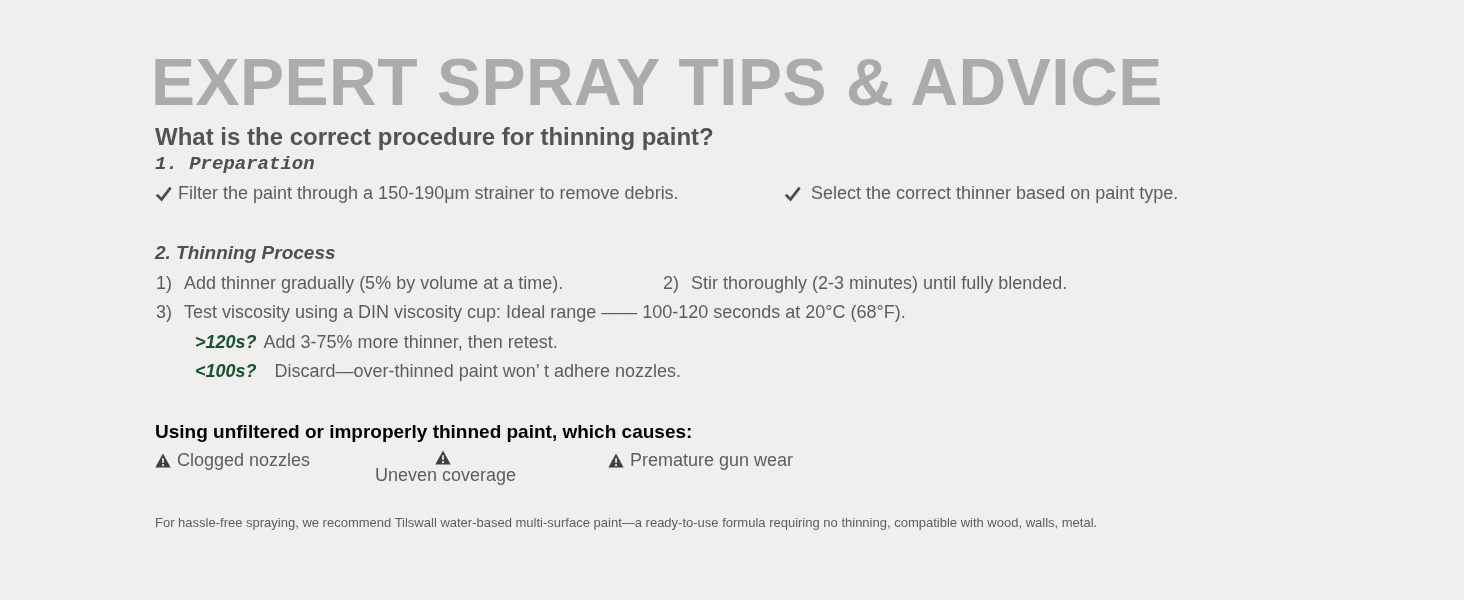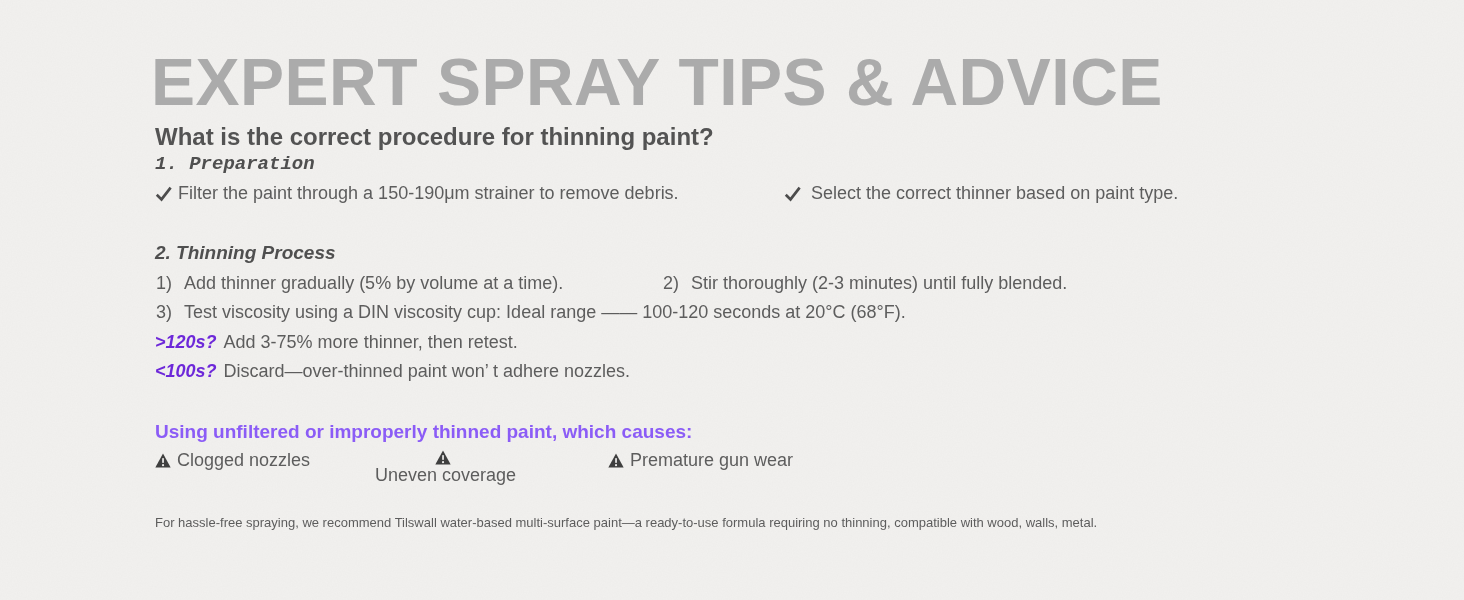--- a/index.html
+++ b/index.html
@@ -66,30 +66,31 @@
   .warn-icon {
     width: 16px; height: 15px;
     margin-right: 6px;
     flex: 0 0 auto;
     display: inline-block;
   }
   .num-label { margin-right: 12px; }
   .note-label {
     font-weight: 700;
     font-style: italic;
-    color: #6d28d9;
+    color: #14532d;
     margin-right: 7px;
     white-space: nowrap;
+    margin-left: 40px;
   }
   .note-line { display: flex; align-items: baseline; }
   .causes-heading {
     left: 155px; top: 421px;
     font-size: 19px;
     font-weight: 700;
-    color: #8b5cf6;
+    color: #000000;
     white-space: nowrap;
   }
   .footer-par {
     left: 155px; top: 507px;
     width: 1165px;
     font-size: 13px;
     line-height: 31px;
     color: #5d5d5d;
   }
 </style>
@@ -139,21 +140,21 @@
     </div>
     <div class="abs num-item body-txt" style="left:156px; top:302px;">
       <span class="num-label">3)</span>
       <span>Test viscosity using a DIN viscosity cup:  Ideal range —— 100-120 seconds at 20°C (68°F).</span>
     </div>
 
     <div class="abs note-line body-txt" style="left:155px; top:332px;">
       <span class="note-label">&gt;120s?</span>
       <span>Add 3-75% more thinner, then retest.</span>
     </div>
-    <div class="abs note-line body-txt" style="left:155px; top:361px;">
+    <div class="abs note-line body-txt" style="left:155px; top:361px;gap:11px;">
       <span class="note-label">&lt;100s?</span>
       <span>Discard—over-thinned paint won’ t adhere nozzles.</span>
     </div>
 
     <h2 class="abs causes-heading">Using unfiltered or improperly thinned paint, which causes:</h2>
 
     <div class="abs warn-item body-txt" style="left:155px; top:450px;">
       <svg class="warn-icon" viewBox="0 0 24 22">
         <path d="M12 0.5 L23.5 21.5 H0.5 Z" fill="#3f3f3f"></path>
         <rect x="10.8" y="7.5" width="2.5" height="7" fill="#f2f1ef"></rect>

